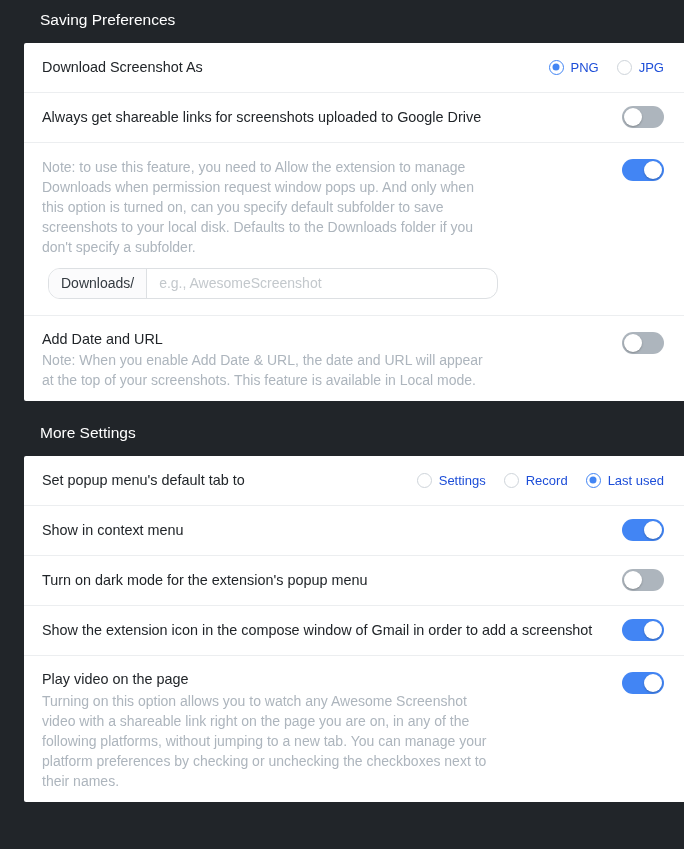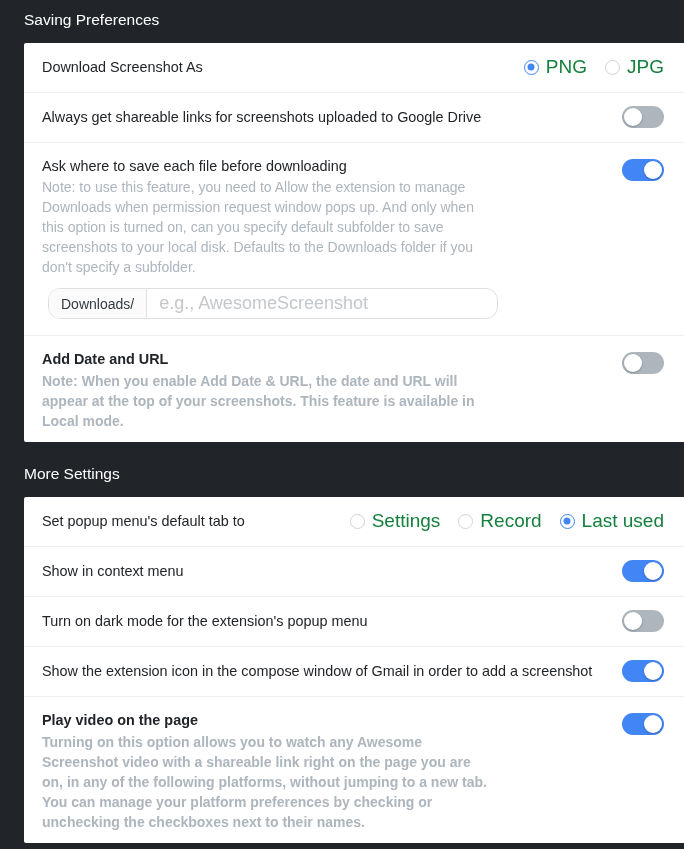--- a/index.html
+++ b/index.html
@@ -20,21 +20,21 @@
     height: 849px;
     background: #212529;
     position: relative;
     overflow: hidden;
   }
 
   .section-heading {
     color: #ffffff;
     font-size: 15.5px;
     font-weight: 400;
-    padding: 0 0 0 24px;
+    padding: 0 0 0 40px;
     line-height: 1;
   }
   #saving-heading { padding-top: 12px; padding-bottom: 15px; }
   #more-heading   { padding-top: 24px; padding-bottom: 15px; border-radius: 12px; }
 
   .card {
     background: #ffffff;
     margin-left: 24px;
     margin-right: 0;
     border-radius: 2px 0 0 2px;
@@ -42,21 +42,21 @@
 
   .row {
     display: flex;
     align-items: flex-start;
     justify-content: space-between;
     padding: 0 20px 0 18px;
     border-bottom: 1px solid #eceef0;
     box-sizing: border-box;
     min-height: 49px;
   }
-  .row:last-child { border-bottom: none; font-weight: bold; }
+  .row:last-child { border-bottom: none; }
 
   .row-main {
     flex: 1 1 auto;
     min-width: 0;
     padding-right: 12px;
   }
 
   .row-control {
     flex: 0 0 auto;
     display: flex;
@@ -133,22 +133,22 @@
   .radio-opt.checked .radio-dot::after {
     content: "";
     position: absolute;
     top: 50%; left: 50%;
     transform: translate(-50%,-50%);
     width: 7px; height: 7px;
     border-radius: 50%;
     background: #4285f4;
   }
   .radio-label {
-    color: #15803d;
-    font-size: 19px;
+    color: #1d4ed8;
+    font-size: 13px;
     white-space: nowrap;
   }
 
   
   .subfolder-wrap {
     padding: 0 0 16px 24px;
     background: #fff;
   }
   .input-group {
     display: flex;
@@ -170,21 +170,21 @@
     color: #333a40;
     font-size: 14px;
     white-space: nowrap;
   }
   .input-field {
     flex: 1 1 auto;
     border: none;
     outline: none;
     padding: 0 12px;
     font-family: "Liberation Sans", sans-serif;
-    font-size: 18px;
+    font-size: 14px;
     color: #6d28d9;
     background: transparent;
     min-width: 0;
   }
   .input-field::placeholder { color: #c3c8cc; }
 
   .card-divider-row { border-bottom: 1px solid #eceef0; }
 </style>
 </head>
 <body>
@@ -220,21 +220,20 @@
       <div class="row-control">
         <div class="toggle">
           <span class="knob"></span>
         </div>
       </div>
     </div>
 
     <div class="card-divider-row">
       <div class="row row-stacked" style="border-bottom:none;">
         <div class="row-main">
-          <div class="label">Ask where to save each file before downloading</div>
           <div class="note">Note: to use this feature, you need to Allow the extension to manage Downloads when permission request window pops up. And only when this option is turned on, can you specify default subfolder to save screenshots to your local disk. Defaults to the Downloads folder if you don't specify a subfolder.</div>
         </div>
         <div class="row-control">
           <div class="toggle on">
             <span class="knob"></span>
           </div>
         </div>
       </div>
       <div class="subfolder-wrap">
         <div class="input-group">

